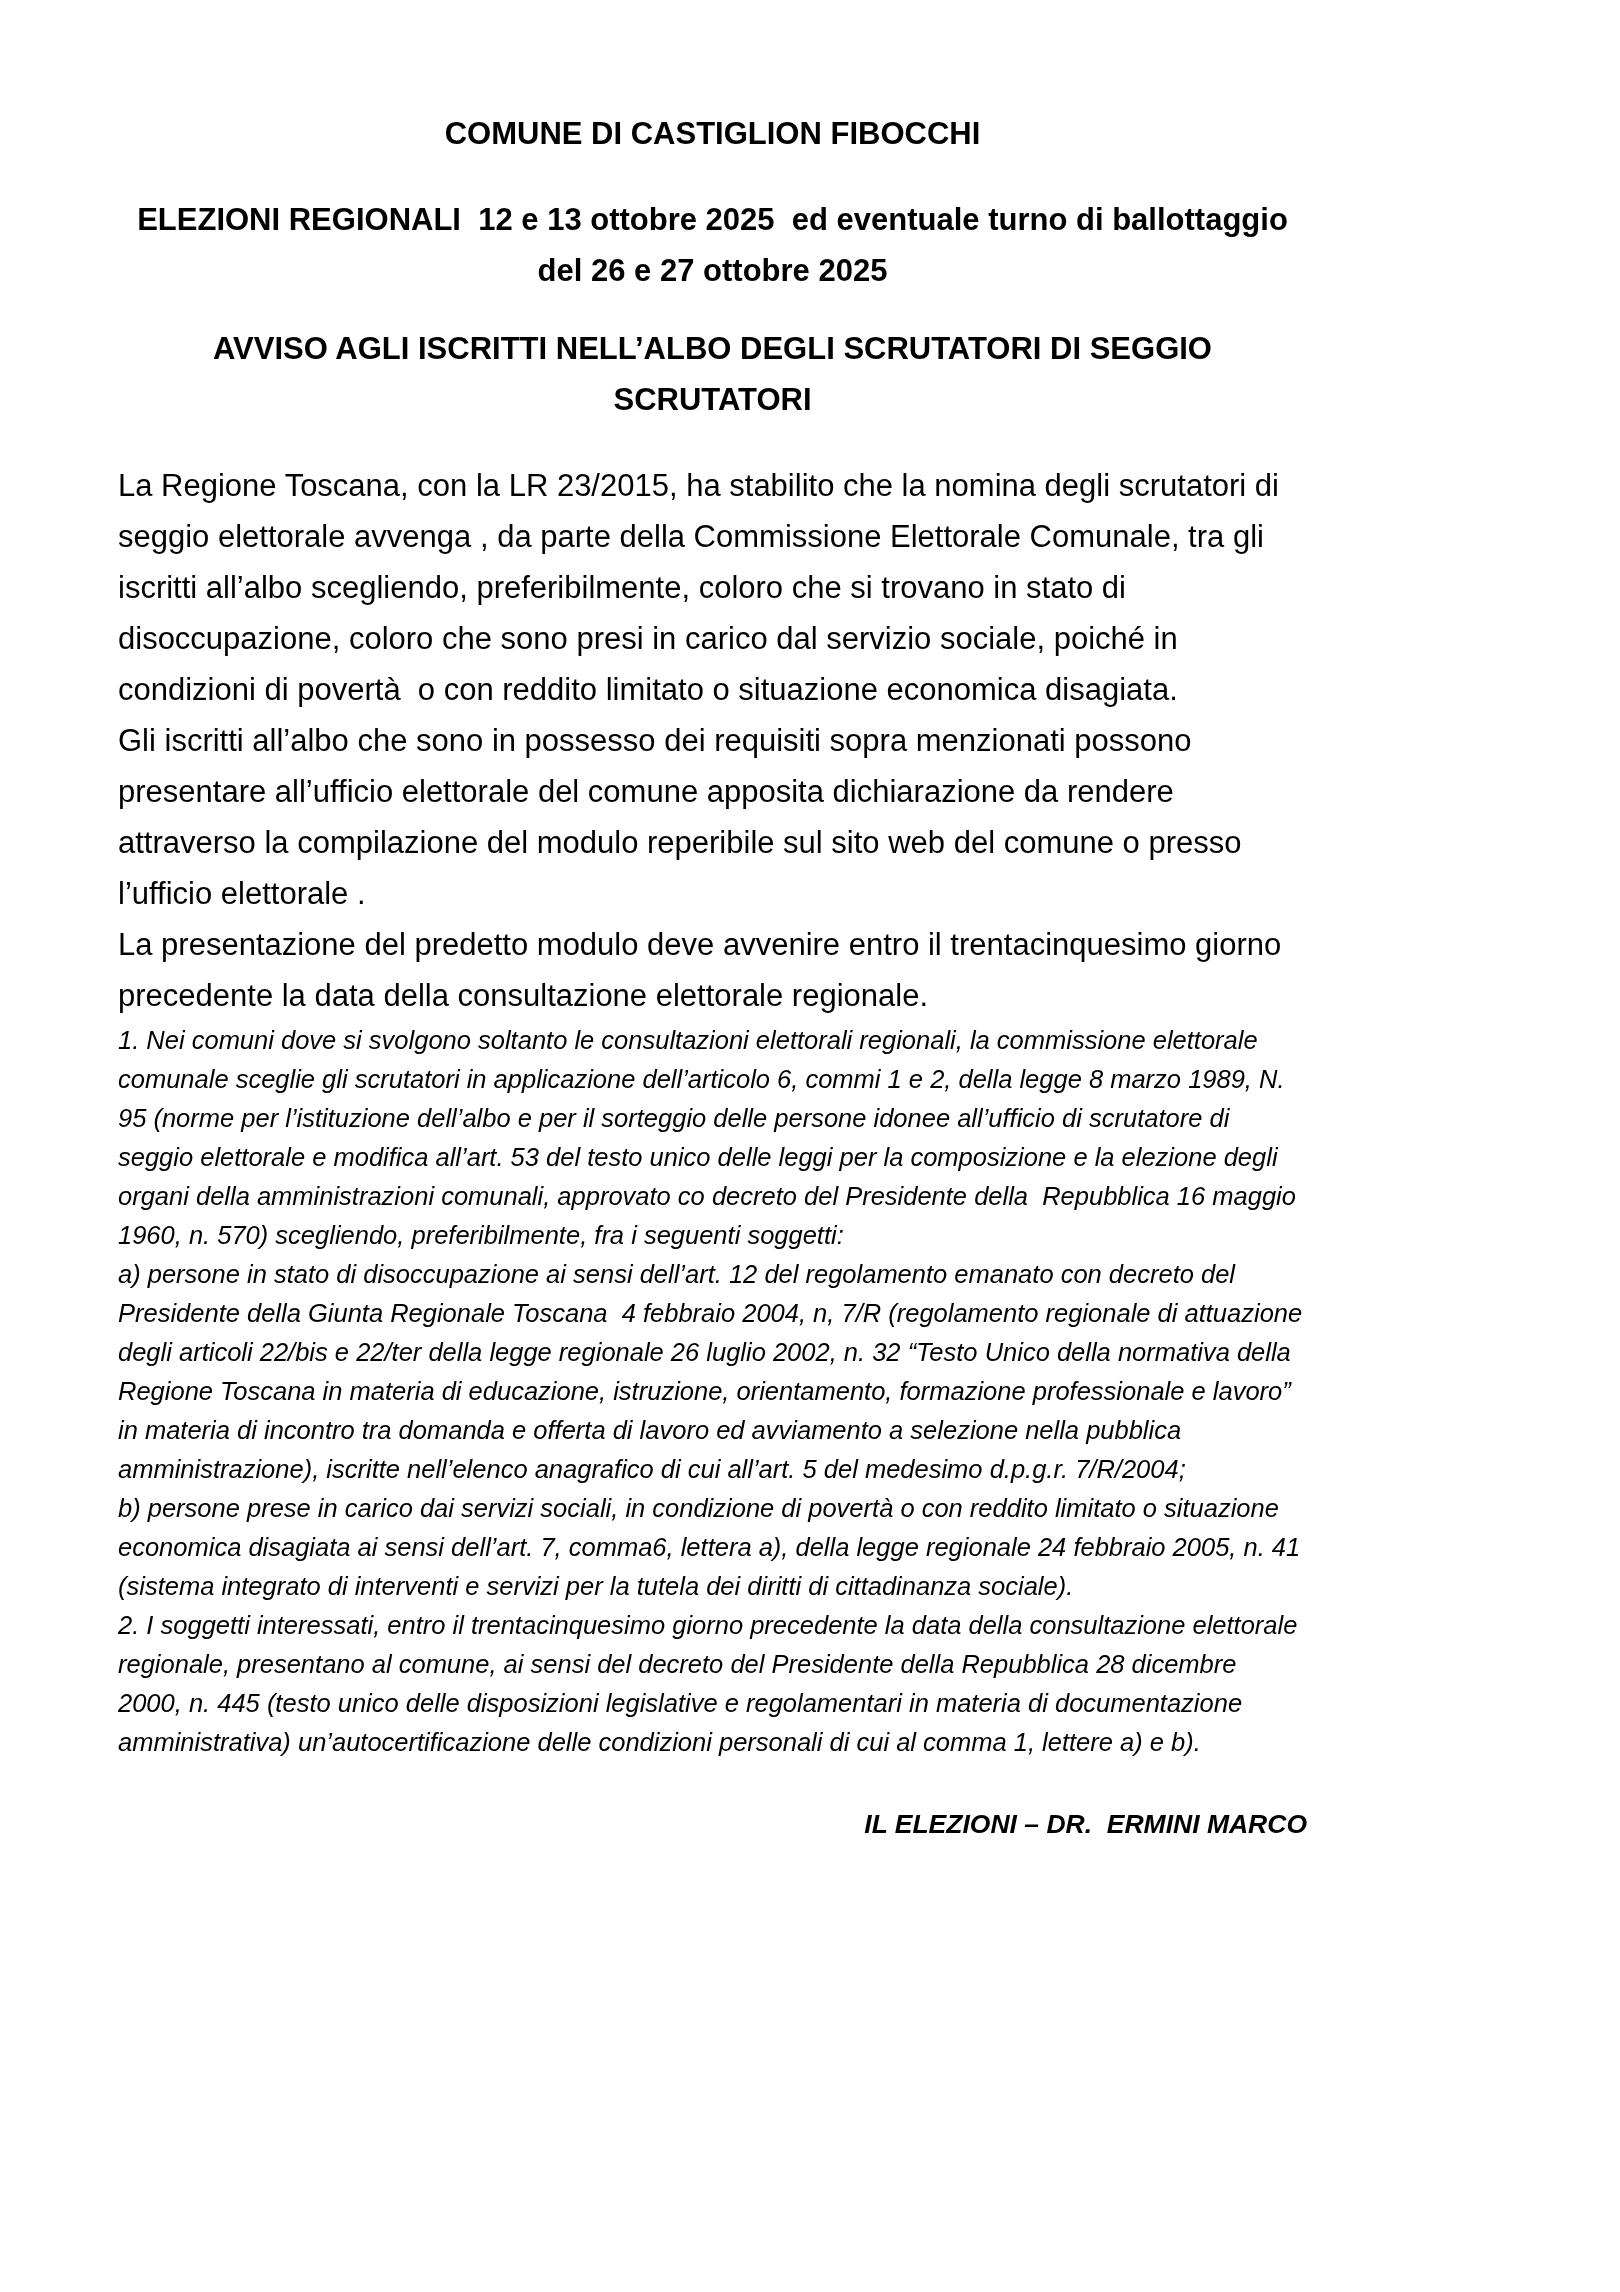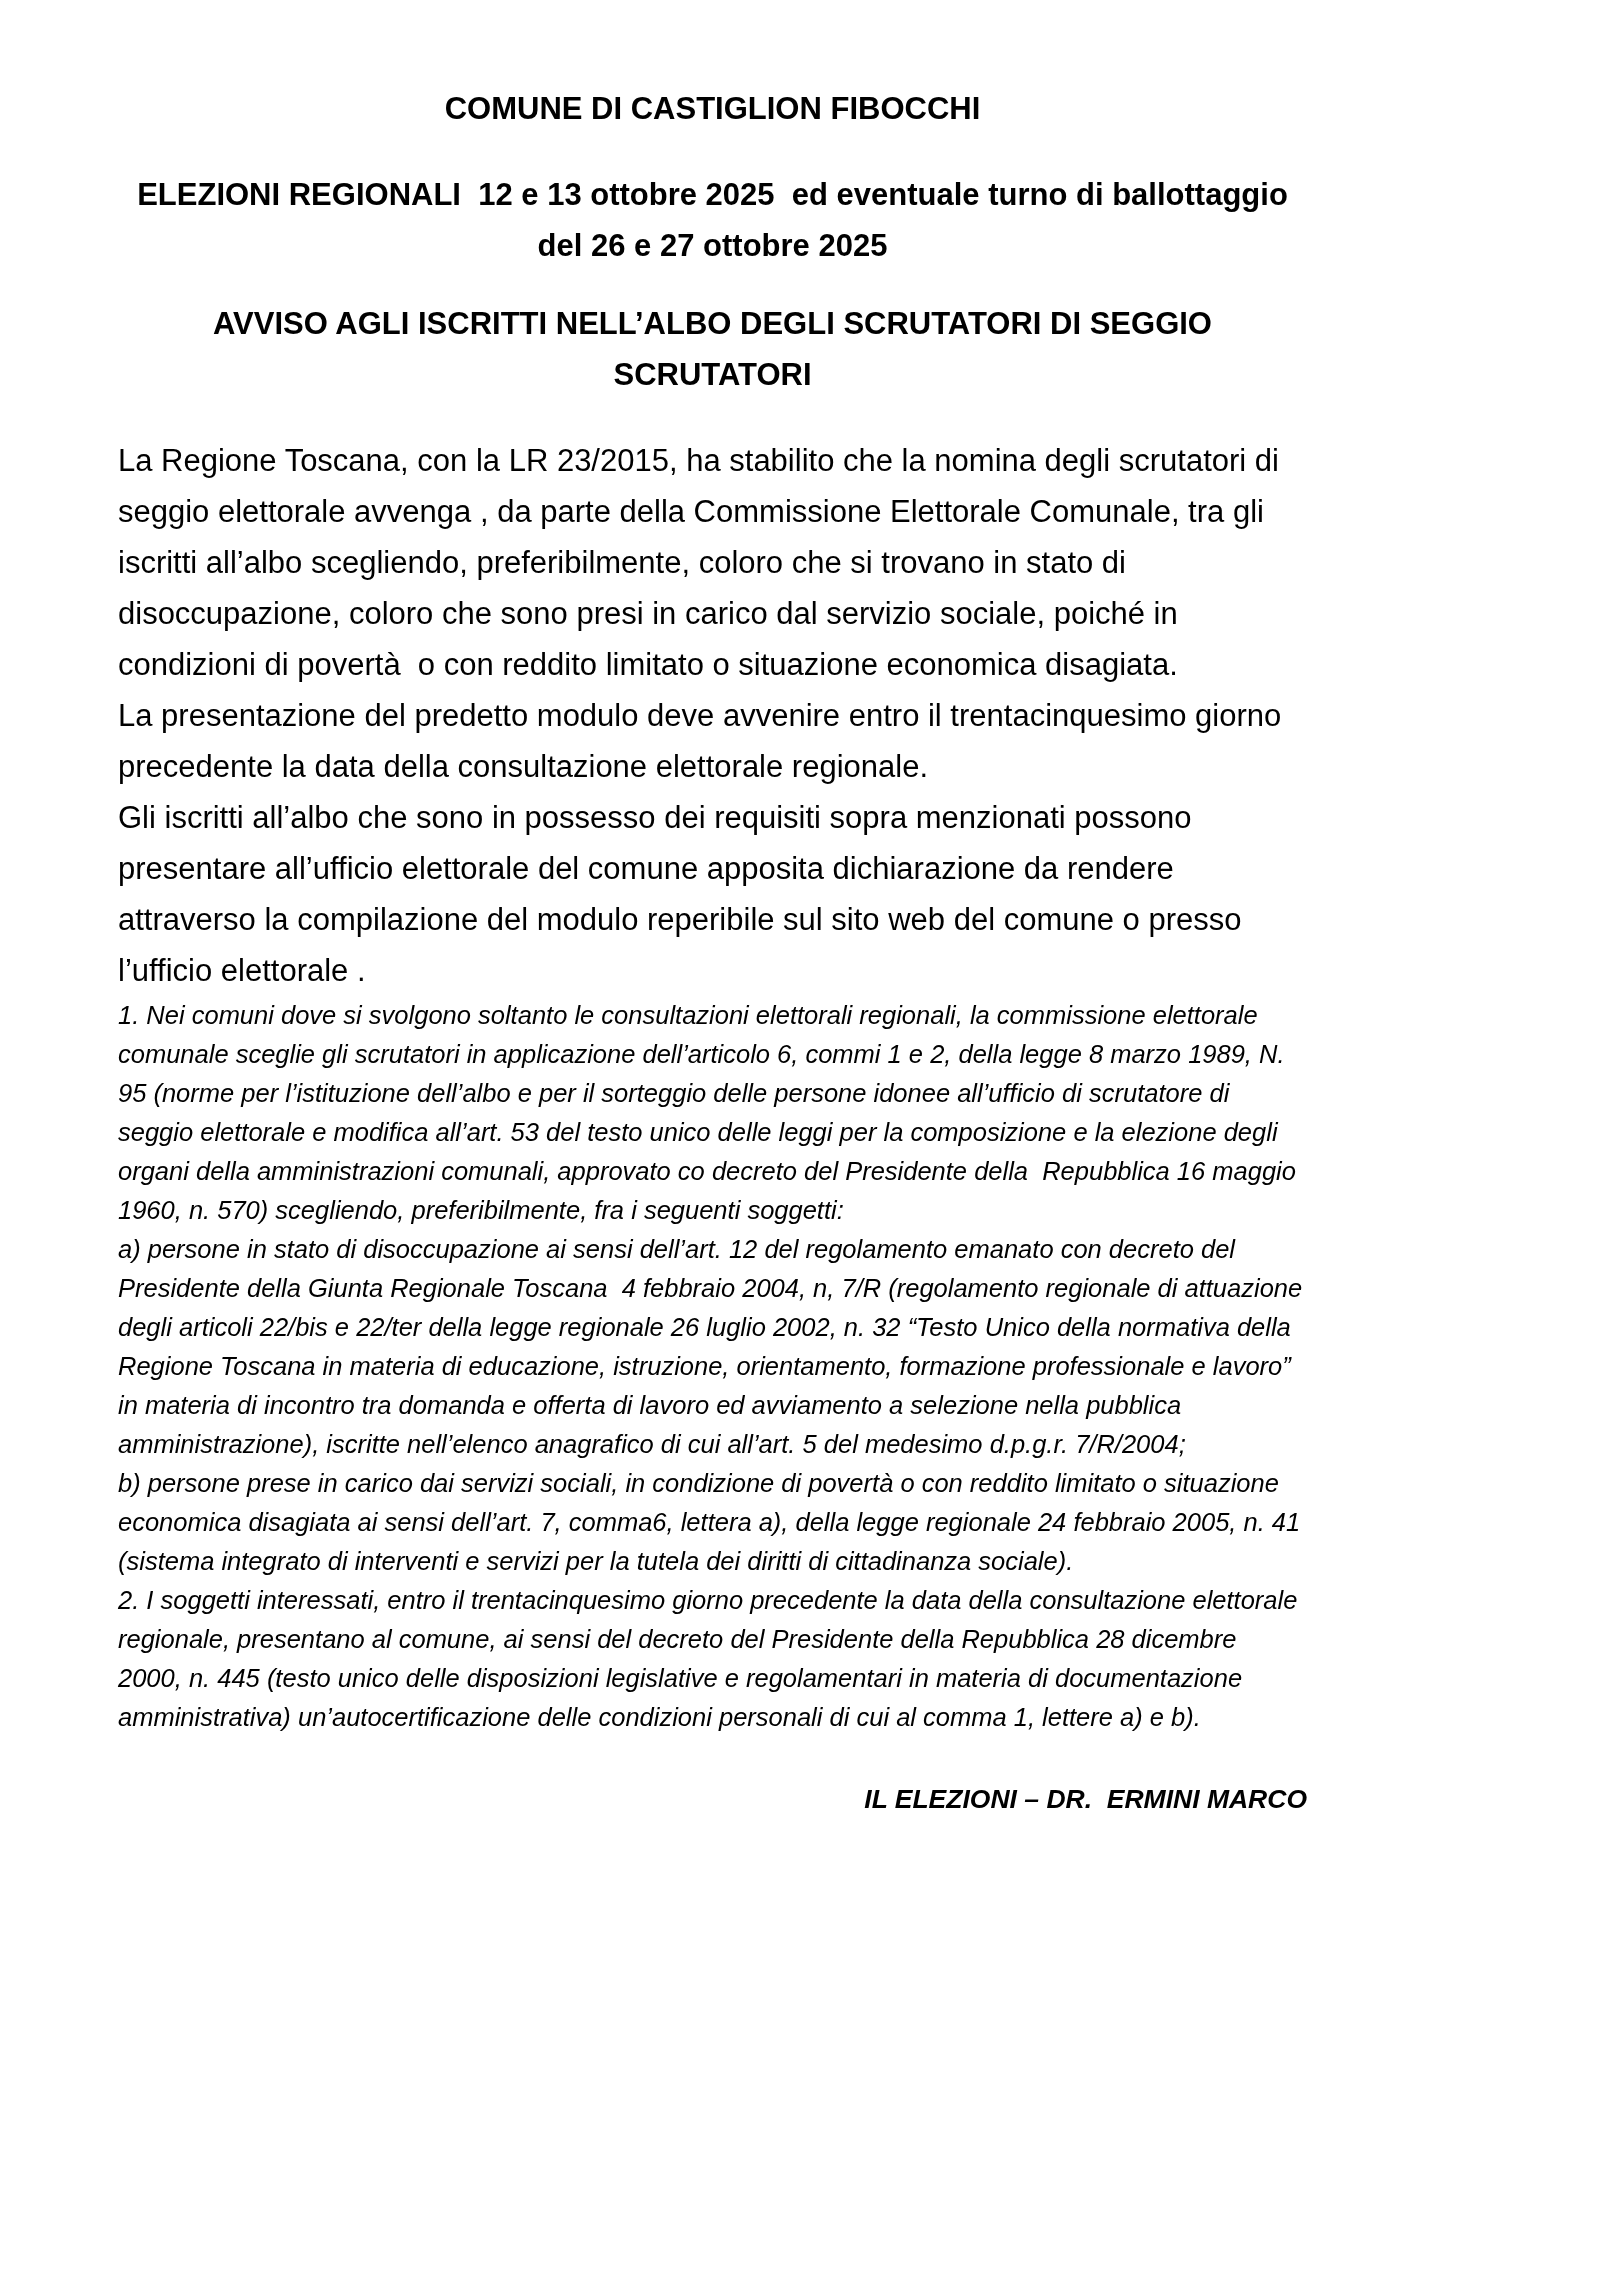--- a/index.html
+++ b/index.html
@@ -11,21 +11,21 @@
     width: 1620px;
     height: 2293px;
     font-family: "Liberation Sans", sans-serif;
     color: #000000;
     overflow: hidden;
   }
   .page {
     box-sizing: border-box;
     width: 1444px;
     height: 2293px;
-    padding: 83px 137px 59px 118px;
+    padding: 108px 137px 59px 118px;
     background: #ffffff;
   }
   .heading {
     margin: 0 0 35px 0;
     text-align: center;
     font-weight: bold;
     font-size: 31px;
     line-height: 51px;
     white-space: pre-wrap;
   }
@@ -68,22 +68,22 @@
 
   <h1 class="heading">COMUNE DI CASTIGLION FIBOCCHI</h1>
 
 
   <h2 class="heading election">ELEZIONI REGIONALI  12 e 13 ottobre 2025  ed eventuale turno di ballottaggio del 26 e 27 ottobre 2025</h2>
 
   <h2 class="heading">AVVISO AGLI ISCRITTI NELL’ALBO DEGLI SCRUTATORI DI SEGGIO SCRUTATORI</h2>
 
   <div class="body-text">
     <p>La Regione Toscana, con la LR 23/2015, ha stabilito che la nomina degli scrutatori di seggio elettorale avvenga , da parte della Commissione Elettorale Comunale, tra gli iscritti all’albo scegliendo, preferibilmente, coloro che si trovano in stato di disoccupazione, coloro che sono presi in carico dal servizio sociale, poiché in condizioni di povertà  o con reddito limitato o situazione economica disagiata.</p>
+    <p>Gli iscritti all’albo che sono in possesso dei requisiti sopra menzionati possono presentare all’ufficio elettorale del comune apposita dichiarazione da rendere attraverso la compilazione del modulo reperibile sul sito web del comune o presso l’ufficio elettorale .</p>
     <p>La presentazione del predetto modulo deve avvenire entro il trentacinquesimo giorno precedente la data della consultazione elettorale regionale.</p>
-    <p>Gli iscritti all’albo che sono in possesso dei requisiti sopra menzionati possono presentare all’ufficio elettorale del comune apposita dichiarazione da rendere attraverso la compilazione del modulo reperibile sul sito web del comune o presso l’ufficio elettorale .</p>
   </div>
 
 
   <div class="legal-text">
     <p>1. Nei comuni dove si svolgono soltanto le consultazioni elettorali regionali, la commissione elettorale comunale sceglie gli scrutatori in applicazione dell’articolo 6, commi 1 e 2, della legge 8 marzo 1989, N. 95 (norme per l’istituzione dell’albo e per il sorteggio delle persone idonee all’ufficio di scrutatore di seggio elettorale e modifica all’art. 53 del testo unico delle leggi per la composizione e la elezione degli organi della amministrazioni comunali, approvato co decreto del Presidente della  Repubblica 16 maggio 1960, n. 570) scegliendo, preferibilmente, fra i seguenti soggetti:</p>
     <p>a) persone in stato di disoccupazione ai sensi dell’art. 12 del regolamento emanato con decreto del Presidente della Giunta Regionale Toscana  4 febbraio 2004, n, 7/R (regolamento regionale di attuazione degli articoli 22/bis e 22/ter della legge regionale 26 luglio 2002, n. 32 “Testo Unico della normativa della Regione Toscana in materia di educazione, istruzione, orientamento, formazione professionale e lavoro” in materia di incontro tra domanda e offerta di lavoro ed avviamento a selezione nella pubblica amministrazione), iscritte nell’elenco anagrafico di cui all’art. 5 del medesimo d.p.g.r. 7/R/2004;</p>
     <p>b) persone prese in carico dai servizi sociali, in condizione di povertà o con reddito limitato o situazione economica disagiata ai sensi dell’art. 7, comma6, lettera a), della legge regionale 24 febbraio 2005, n. 41 (sistema integrato di interventi e servizi per la tutela dei diritti di cittadinanza sociale).</p>
     <p>2. I soggetti interessati, entro il trentacinquesimo giorno precedente la data della consultazione elettorale regionale, presentano al comune, ai sensi del decreto del Presidente della Repubblica 28 dicembre 2000, n. 445 (testo unico delle disposizioni legislative e regolamentari in materia di documentazione amministrativa) un’autocertificazione delle condizioni personali di cui al comma 1, lettere a) e b).</p>
   </div>
 

